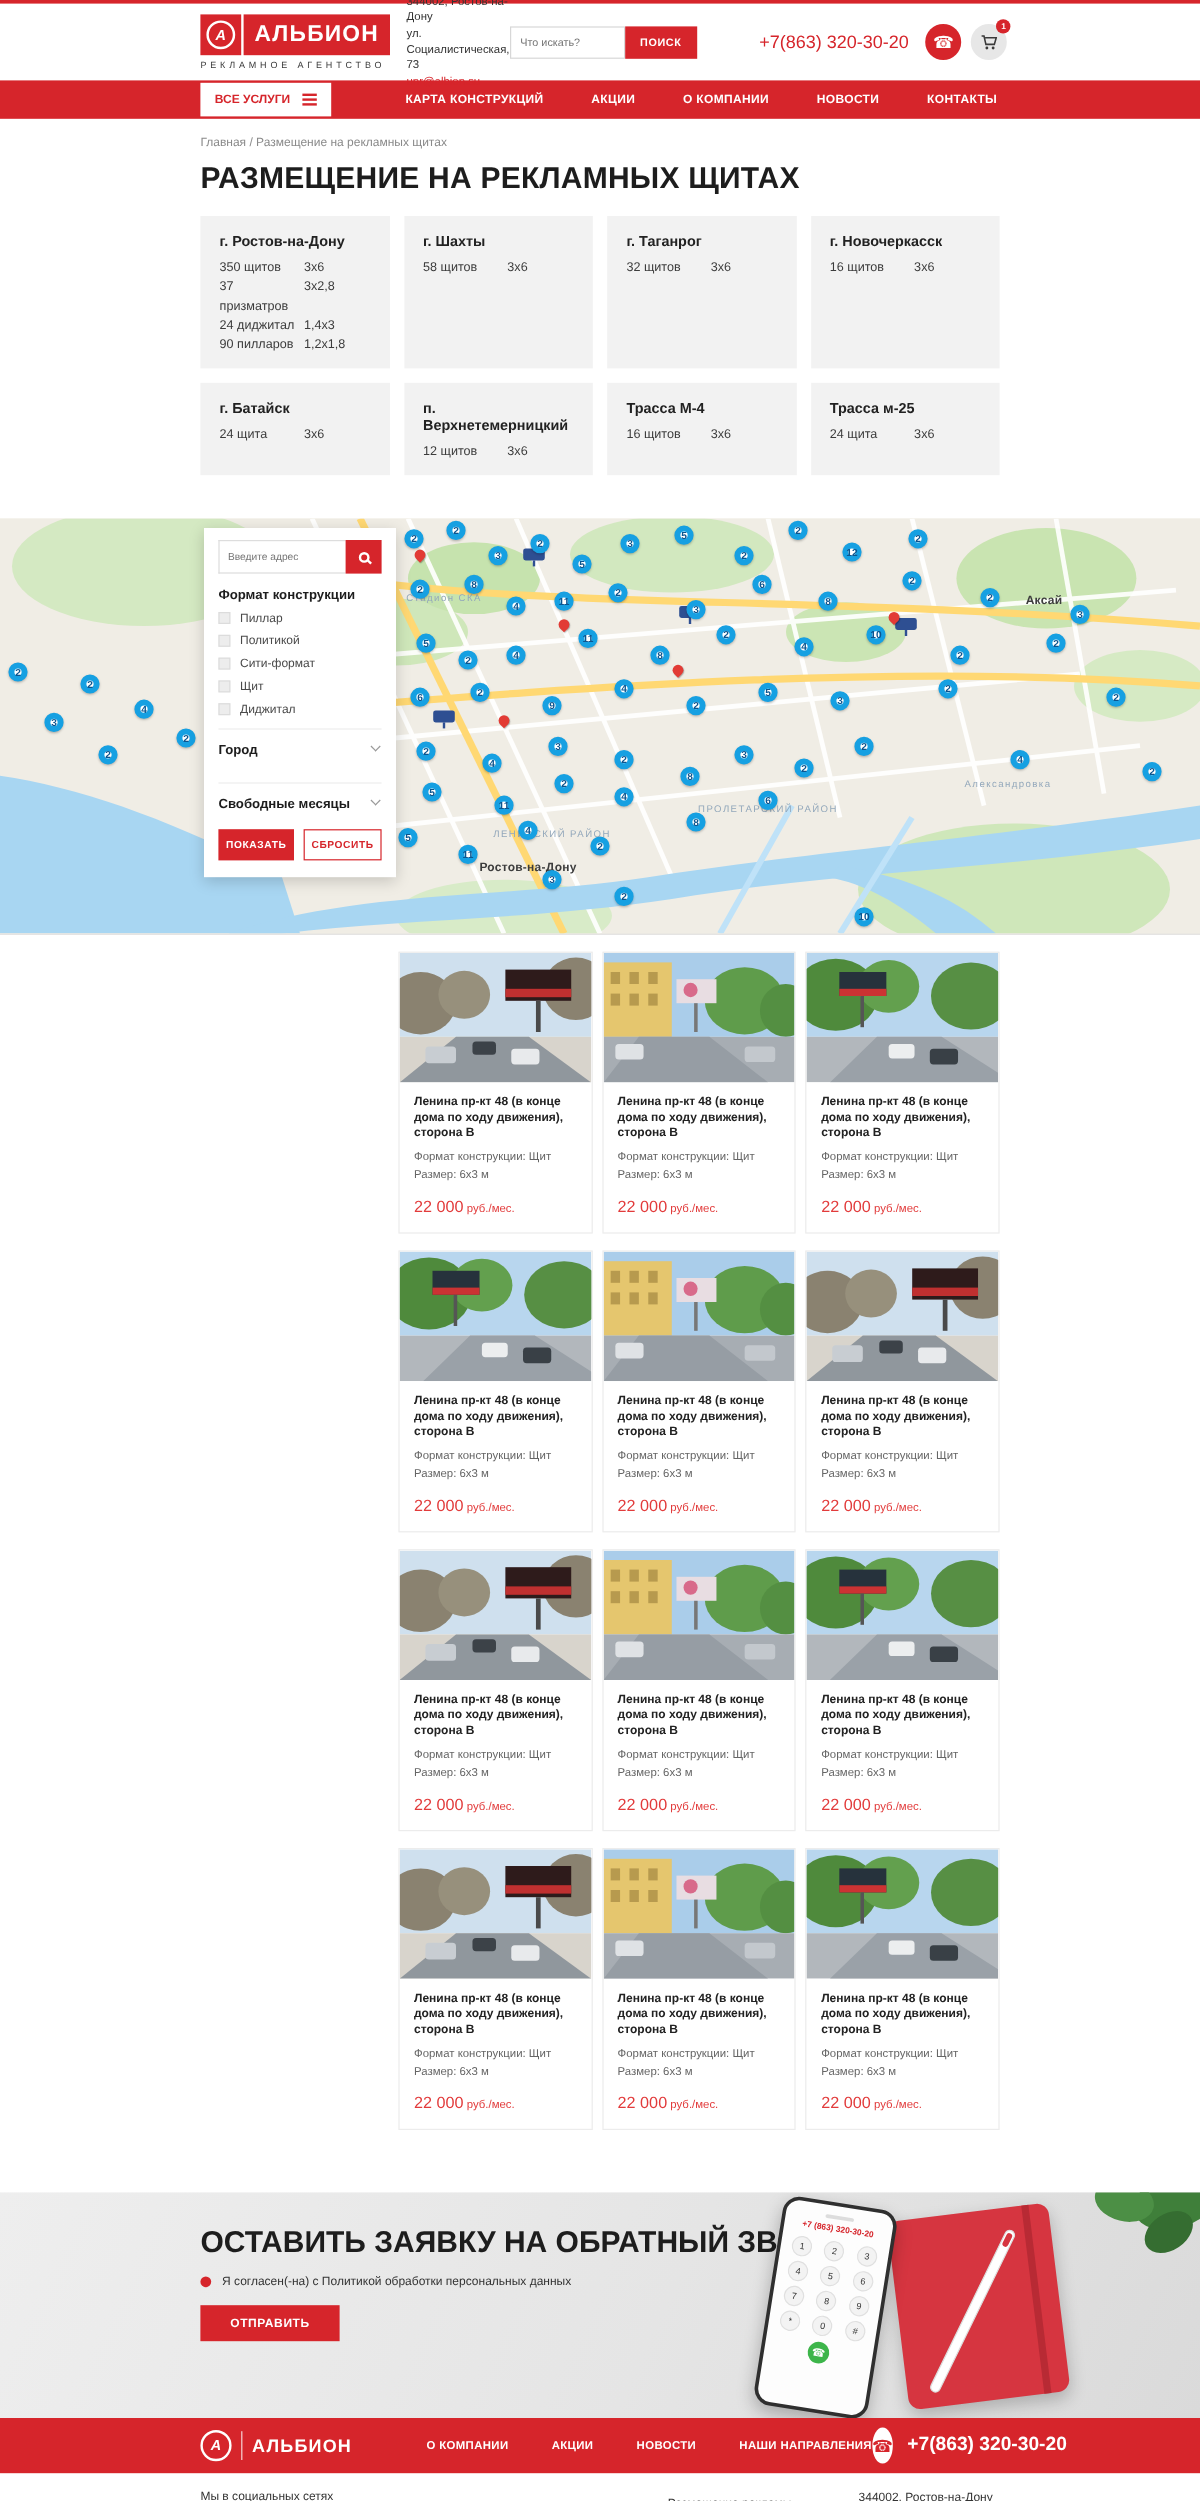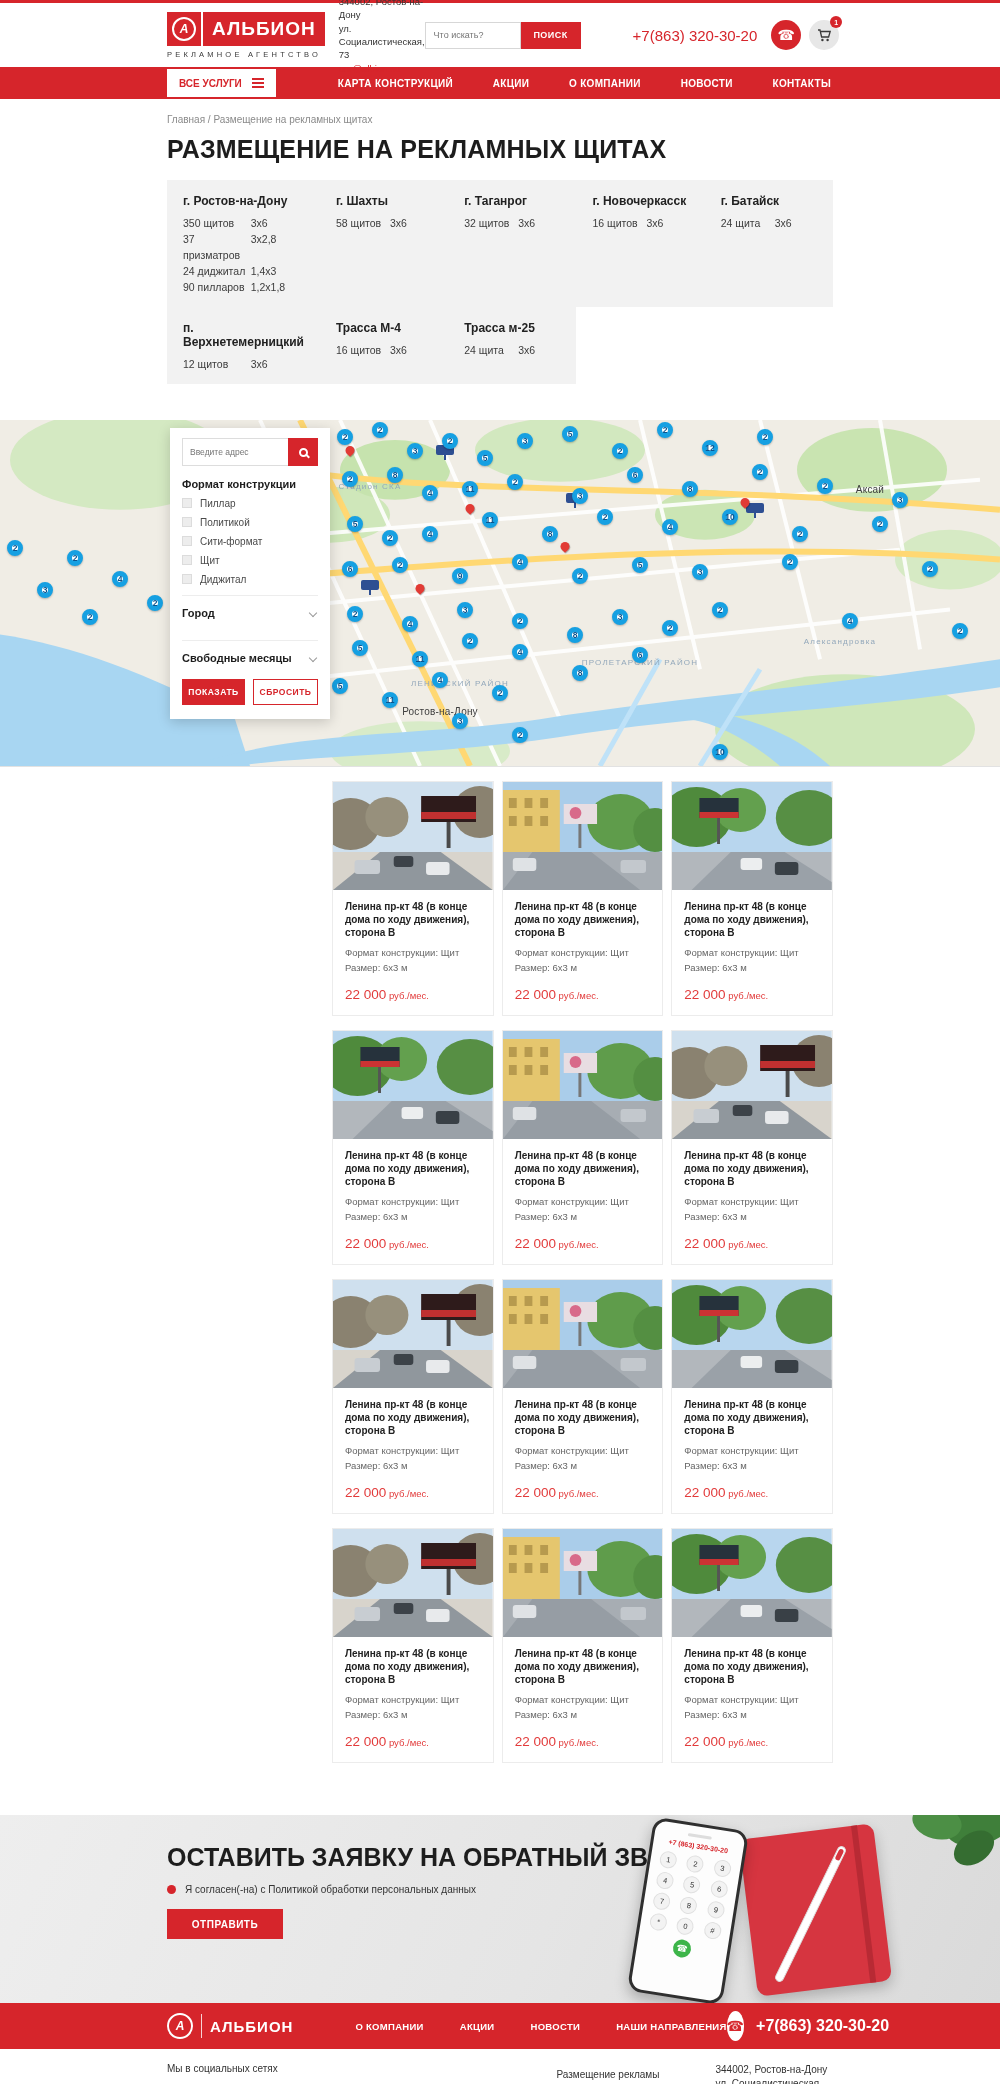--- a/index.html
+++ b/index.html
@@ -36,47 +36,47 @@
   .burger{display:flex;flex-direction:column;gap:2px}
   .burger i{display:block;width:12px;height:2px;background:#d6252b}
   .nav-links{flex:1;display:flex;justify-content:space-between;margin-left:62px;padding-right:2px}
   .nav-link{color:#fff;font-size:10px;font-weight:bold;letter-spacing:.3px;cursor:pointer;white-space:nowrap}
 
   
   .bread{margin-top:15px;font-size:10px;color:#8a8a8a}
   .h1{margin-top:10px;font-size:25px;font-weight:800;color:#1d1d1d;letter-spacing:.2px}
 
   
-  .city-grid{margin-top:16px;display:grid;grid-template-columns:repeat(5,1fr);gap:0}
+  .city-grid{margin-top:16px;display:grid;grid-template-columns:repeat(4,1fr);gap:12px}
   .city-card{background:#f2f2f2;padding:14px 16px 12px;cursor:pointer}
   .cc-name{font-size:12px;font-weight:bold;color:#222;margin-bottom:7px}
   .cc-row{display:flex;font-size:10.5px;color:#3c3c3c;line-height:16px}
   .cc-row .cc-count{width:56%}
 
   
   .map{position:relative;margin-top:36px;height:347px;overflow:hidden;border-bottom:1px solid #e2e2e2;background:#f0ede5}
   .map-bg{position:absolute;inset:0;width:100%;height:100%}
   .marker{position:absolute;transform:translate(-50%,-50%);width:16px;height:16px;background:#fff;border:5px solid #16a0e2;border-radius:50%;display:flex;align-items:center;justify-content:center;font-size:8.5px;font-weight:bold;color:#0c558f;box-shadow:0 1px 2px rgba(0,0,0,.25);z-index:2;cursor:pointer}
   .pin{position:absolute;width:9px;height:9px;background:#e23b35;border-radius:50% 50% 50% 0;transform:translate(-50%,-100%) rotate(-45deg);box-shadow:0 1px 1px rgba(0,0,0,.3);z-index:1;cursor:pointer}
   .flagtag{position:absolute;width:18px;height:10px;background:#2e4f92;border-radius:2px;transform:translate(-50%,-100%);z-index:1;cursor:pointer}
   .flagtag::after{content:'';position:absolute;left:8px;top:10px;width:2px;height:5px;background:#2e4f92}
   .maplabel{position:absolute;transform:translate(-50%,-50%);font-size:8px;color:#93a8bb;letter-spacing:1.2px;white-space:nowrap;z-index:1}
-  .maplabel.city{color:#3d3d3d;font-weight:normal;font-size:10px;letter-spacing:.2px}
+  .maplabel.city{color:#3d3d3d;font-weight:bold;font-size:10px;letter-spacing:.2px}
 
   
   .fpanel{position:absolute;left:170px;top:8px;width:160px;background:#fff;box-shadow:0 3px 12px rgba(0,0,0,.18);z-index:5;padding:10px 12px 14px}
   .faddr{display:flex}
   .faddr input{flex:1;height:28px;border:1px solid #ddd;border-right:none;font-size:8.5px;padding:0 7px;outline:none;min-width:0}
   .fsearch{width:30px;height:28px;background:#d6252b;border:none;display:flex;align-items:center;justify-content:center;cursor:pointer}
   .lens{width:9px;height:9px;border:2px solid #fff;border-radius:50%;position:relative}
   .lens::after{content:'';position:absolute;width:5px;height:2px;background:#fff;transform:rotate(45deg);right:-4px;bottom:-2px}
   .fsec-title{font-size:11px;font-weight:bold;color:#1d1d1d;margin:12px 0 4px}
   .fopt{display:flex;align-items:flex-start;gap:8px;font-size:10px;color:#4a4a4a;margin:8px 0;cursor:pointer}
   .cb{width:10px;height:10px;background:#ededed;border:1px solid #dcdcdc;flex:none}
-  .ftoggle{display:flex;justify-content:space-between;align-items:center;font-size:11px;font-weight:bold;color:#1d1d1d;padding:11px 0;border-top:1px solid #ededed;margin-top:10px;cursor:pointer}
+  .ftoggle{display:flex;justify-content:space-between;font-size:11px;font-weight:bold;color:#1d1d1d;padding:11px 0;border-top:1px solid #ededed;margin-top:10px;cursor:pointer}
   .chev{width:6px;height:6px;border-right:1.5px solid #9a9a9a;border-bottom:1.5px solid #9a9a9a;transform:rotate(45deg);margin-right:2px}
   .fsizes{border-top:1px solid #ededed}
   .fbtns{display:flex;gap:8px;margin-top:4px}
   .btn-show{flex:1;height:26px;background:#d6252b;color:#fff;border:none;font-size:8.5px;font-weight:bold;letter-spacing:.5px;cursor:pointer}
   .btn-reset{flex:1;height:26px;background:#fff;color:#d6252b;border:1px solid #d6252b;font-size:8.5px;font-weight:bold;letter-spacing:.5px;cursor:pointer}
 
   
   .pgrid{margin-top:14px;margin-left:165px;width:501px;display:grid;grid-template-columns:repeat(3,1fr);gap:14px 8px}
   .pcard{background:#fff;border:1px solid #ececec;cursor:pointer}
   .pphoto{height:108px;overflow:hidden}

